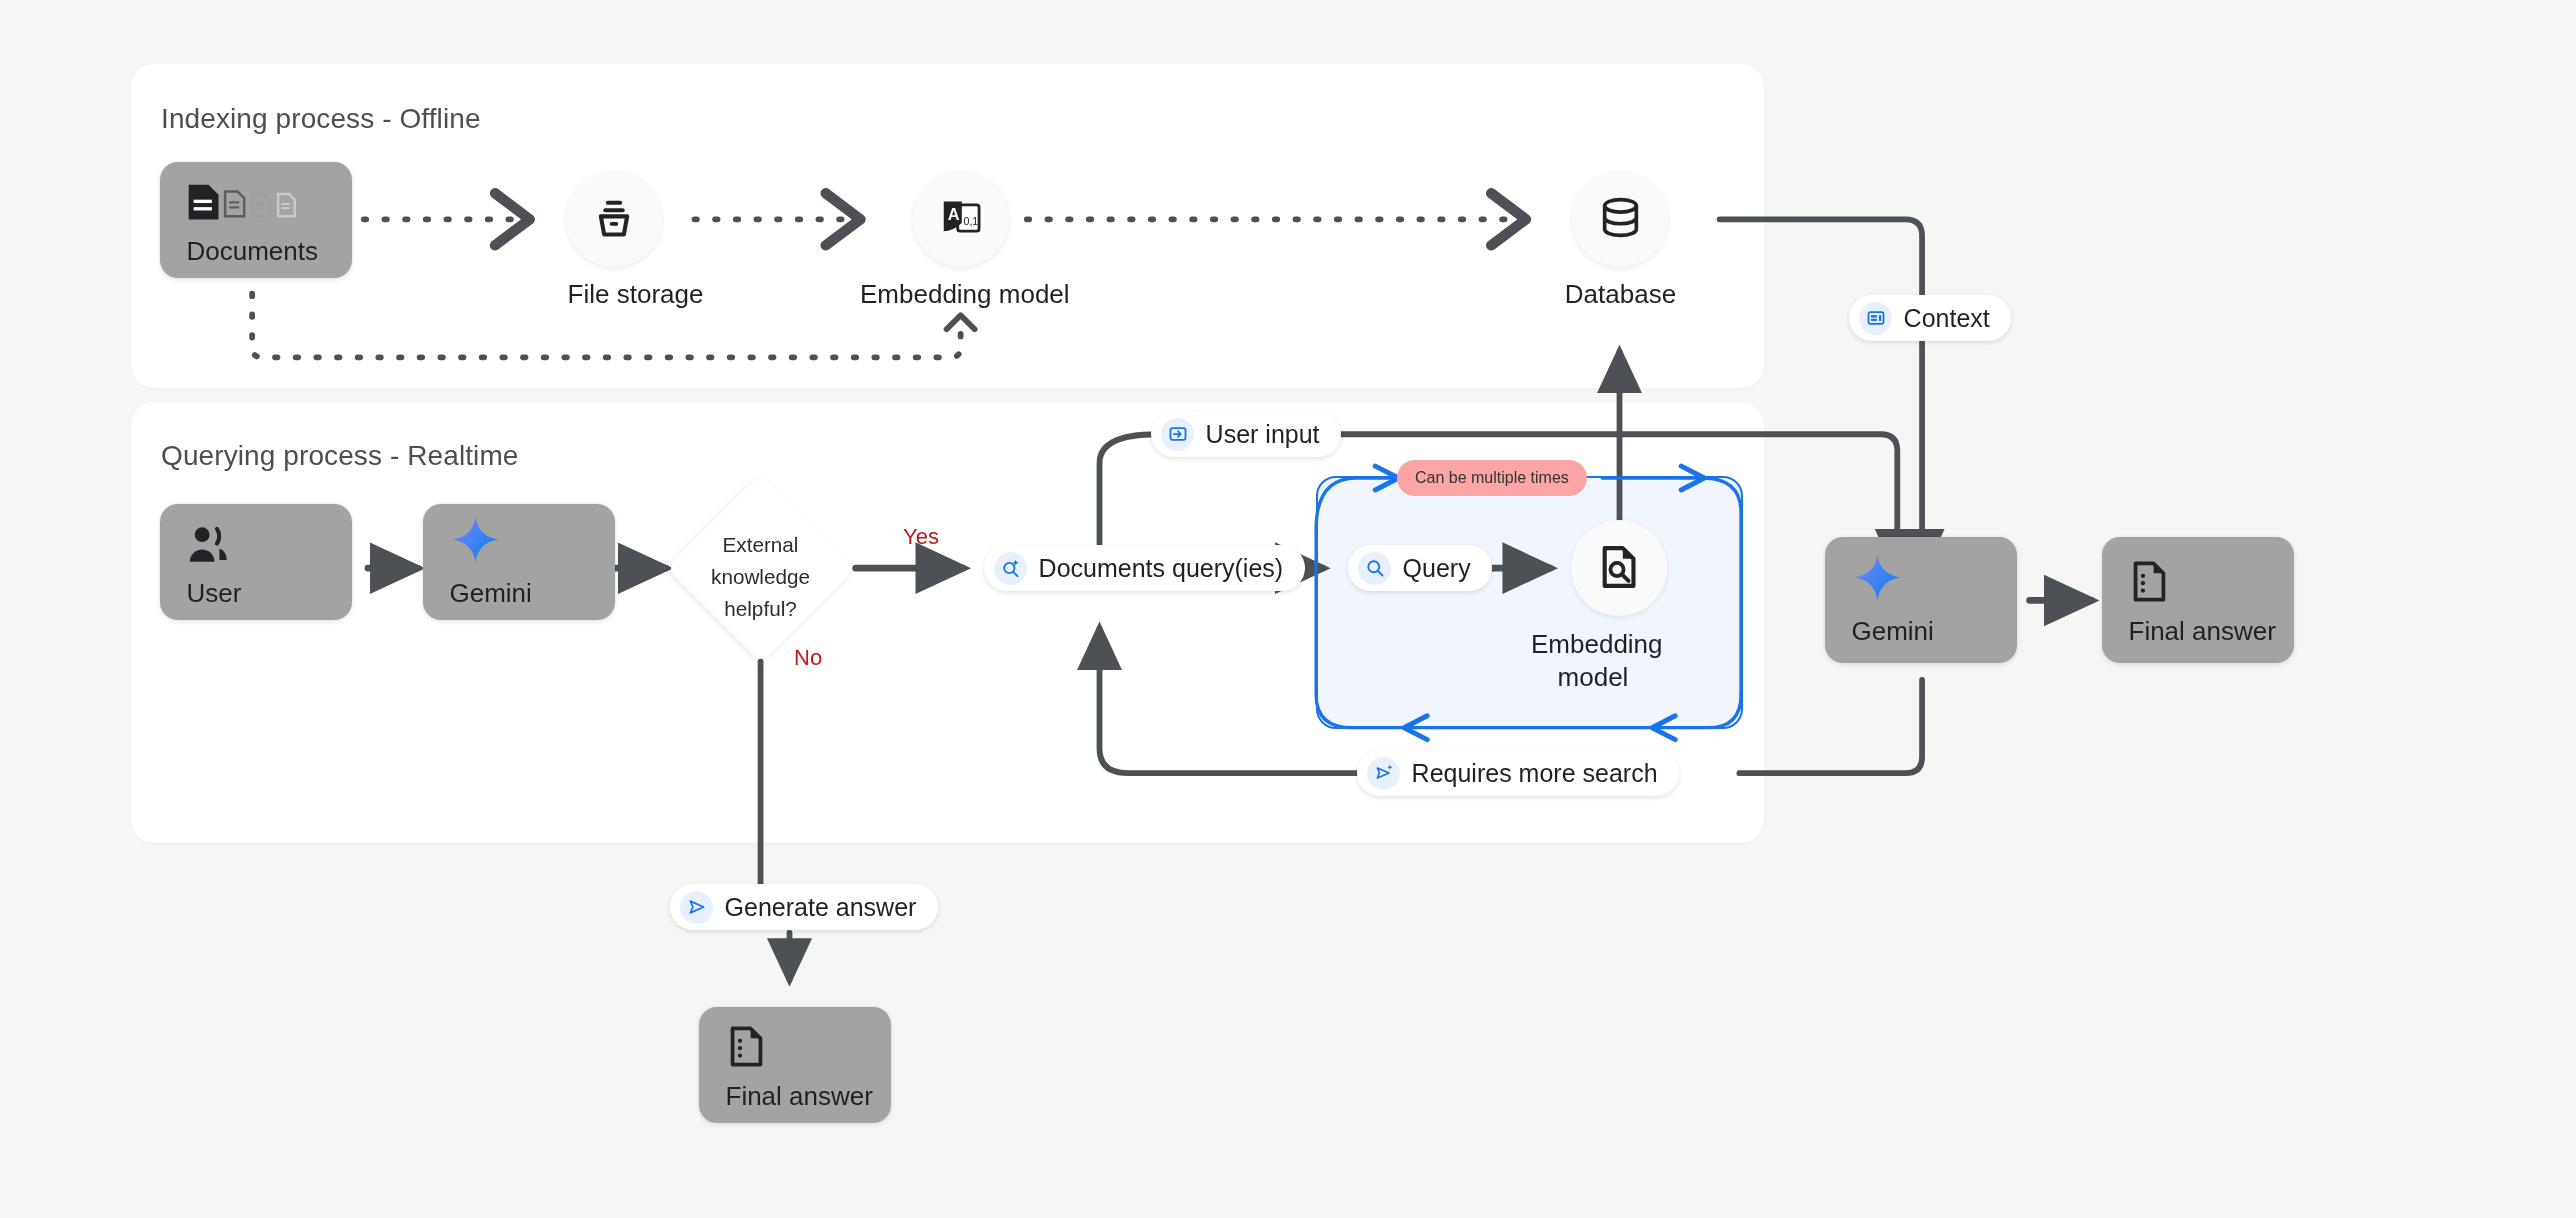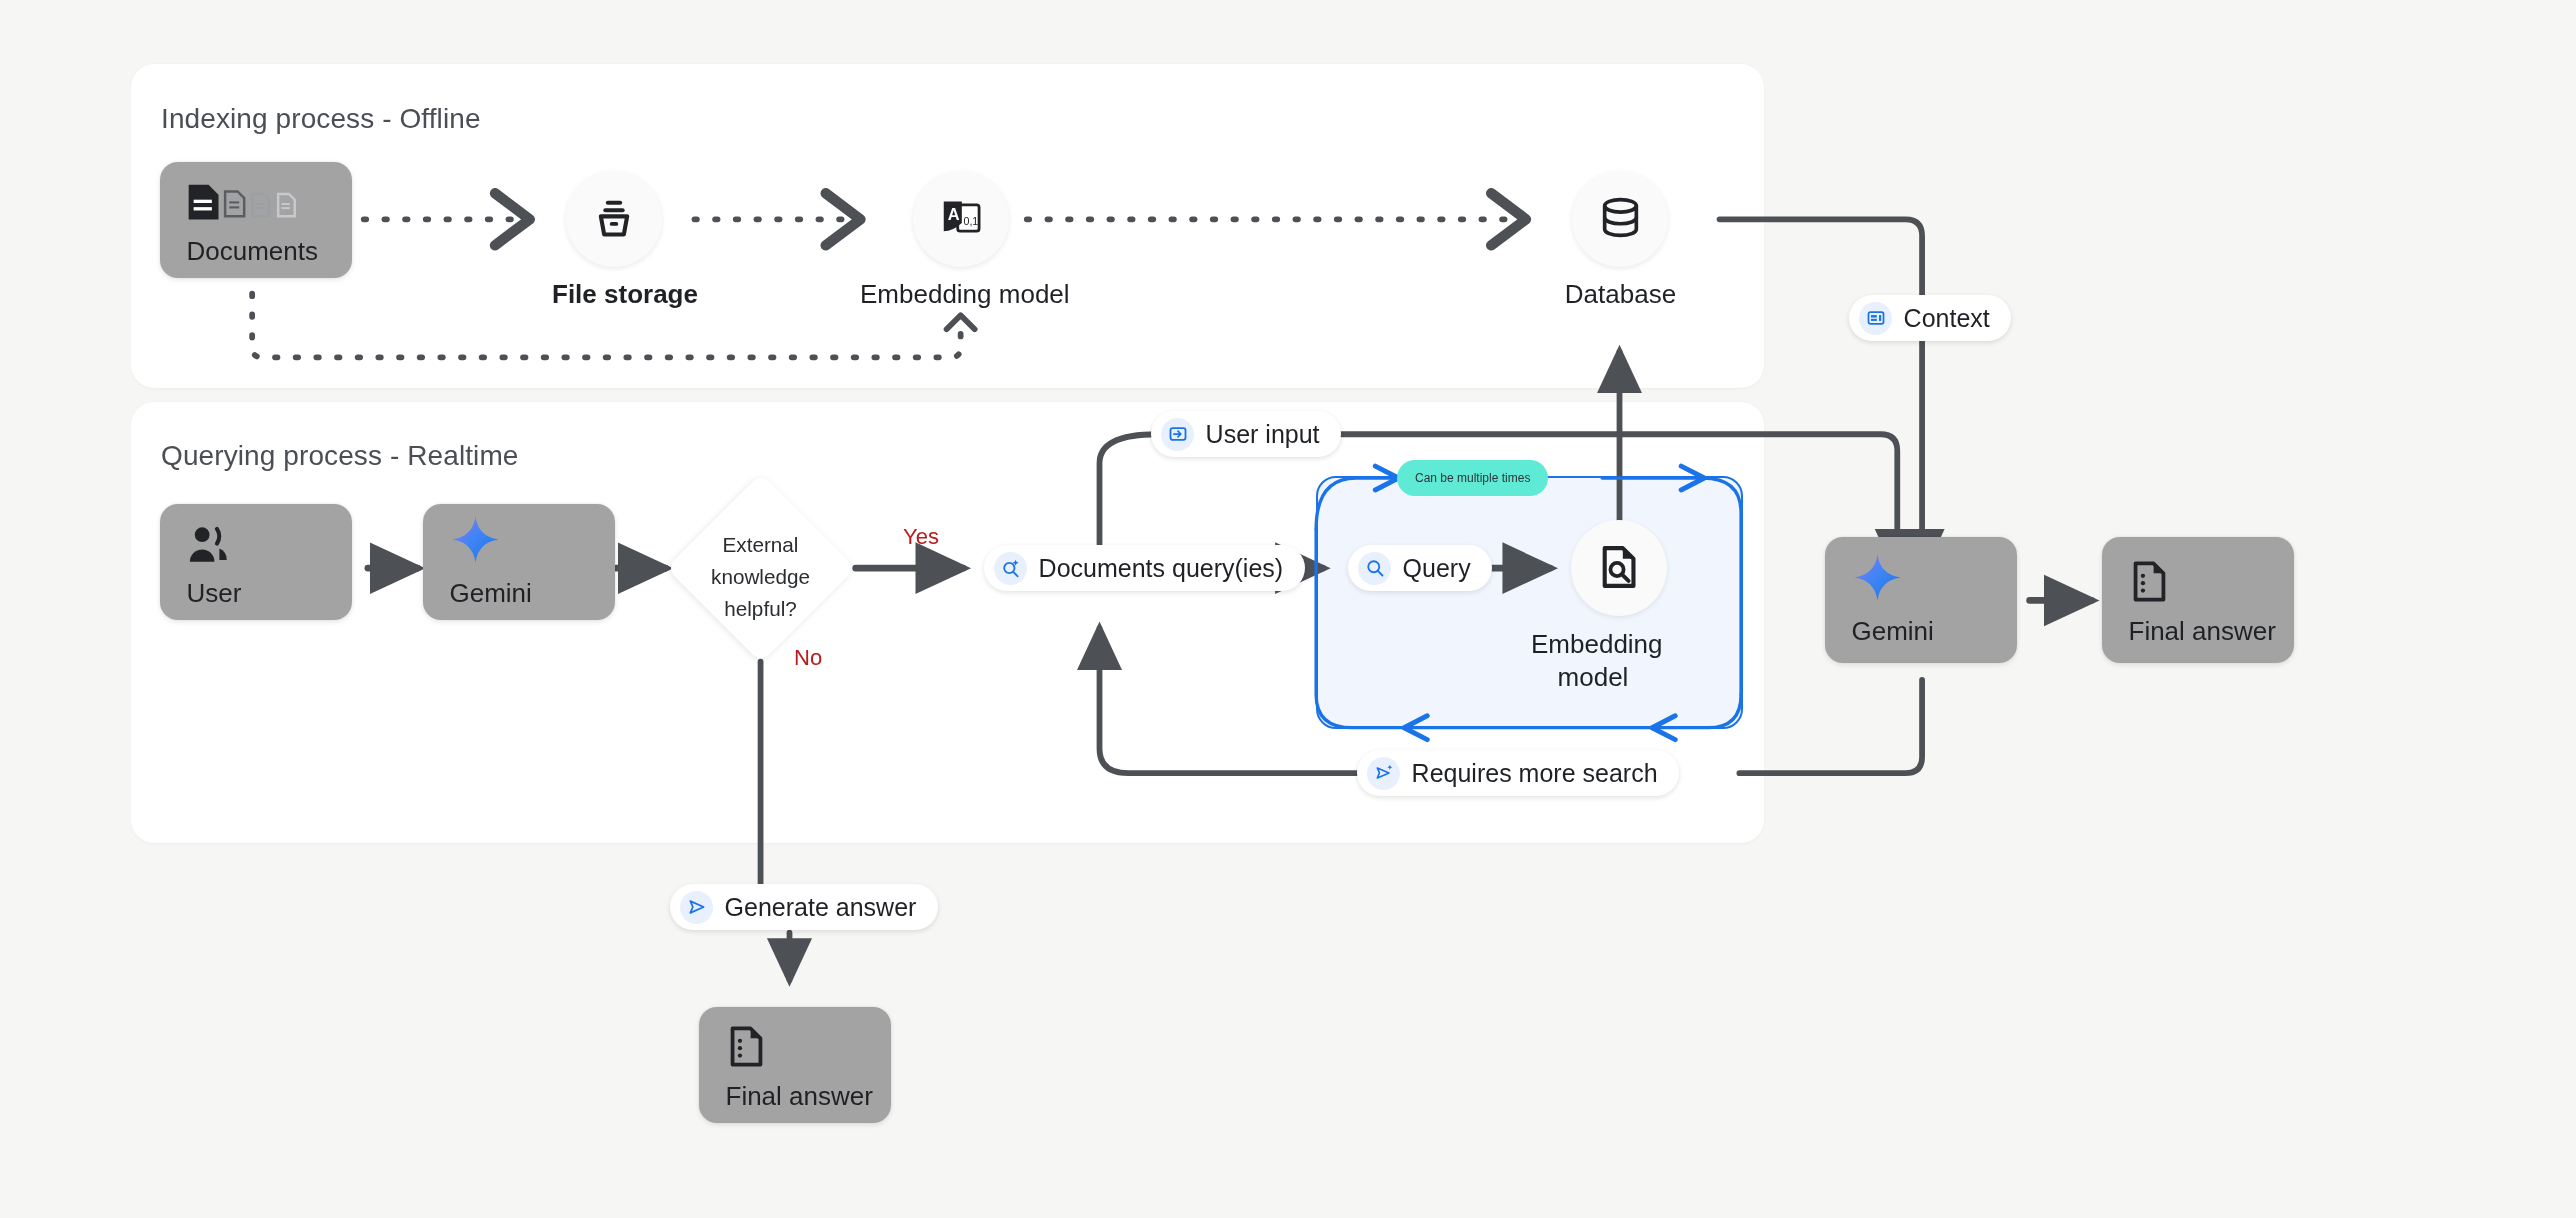--- a/index.html
+++ b/index.html
@@ -97,26 +97,26 @@
   .pill .bubble {
     width: 33px; height: 33px; border-radius: 50%;
     background: #e8f0fe;
     display: flex; align-items: center; justify-content: center;
     flex: 0 0 auto;
   }
   .pill .ptxt { font-size: 25px; color: #1f2125; }
 
   .plain-pill {
     position: absolute;
-    background: #5eead4;
+    background: #fca5a5;
     border-radius: 826px;
     height: 36px;
     display: flex; align-items: center; justify-content: center;
     padding: 0 18px;
-    font-size: 12px;
+    font-size: 16px;
     color: #30343a;
     white-space: nowrap;
   }
 
   
   .edge-label {
     position: absolute;
     font-size: 22px;
     color: #b91c1c;
     white-space: nowrap;
@@ -234,21 +234,21 @@
   <div class="circ" style="left:566px; top:171px;">
     <span>
       <svg width="46" height="46" viewBox="0 0 56 56">
         <rect x="18" y="7" width="20" height="5" rx="2.5" fill="#212327"></rect>
         <rect x="15" y="16" width="26" height="5" rx="2.5" fill="#212327"></rect>
         <path d="M12,26 h32 l-4,22 h-24 z" fill="none" stroke="#212327" stroke-width="5" stroke-linejoin="round"></path>
         <rect x="23" y="33" width="10" height="4.5" rx="2" fill="#212327"></rect>
       </svg>
     </span>
   </div>
-  <div class="circ-lbl" style="left:552px; top:279px; width:141px;font-weight:bold;">File storage</div>
+  <div class="circ-lbl" style="left:565px; top:279px; width:141px;">File storage</div>
 
   <div class="circ" style="left:913px; top:171px;">
     <span>
       <svg width="48" height="46" viewBox="0 0 58 56">
         <rect x="25" y="12" width="26" height="32" rx="3" fill="#fff" stroke="#212327" stroke-width="3.4"></rect>
         <text x="32" y="36" font-family="Liberation Sans, sans-serif" font-size="13" fill="#212327">0,1</text>
         <path d="M8,8 h22 v26 q-11,10 -22,10 z" fill="#212327"></path>
         <text x="13" y="31" font-family="Liberation Sans, sans-serif" font-size="20" font-weight="bold" fill="#fff">A</text>
       </svg>
     </span>

